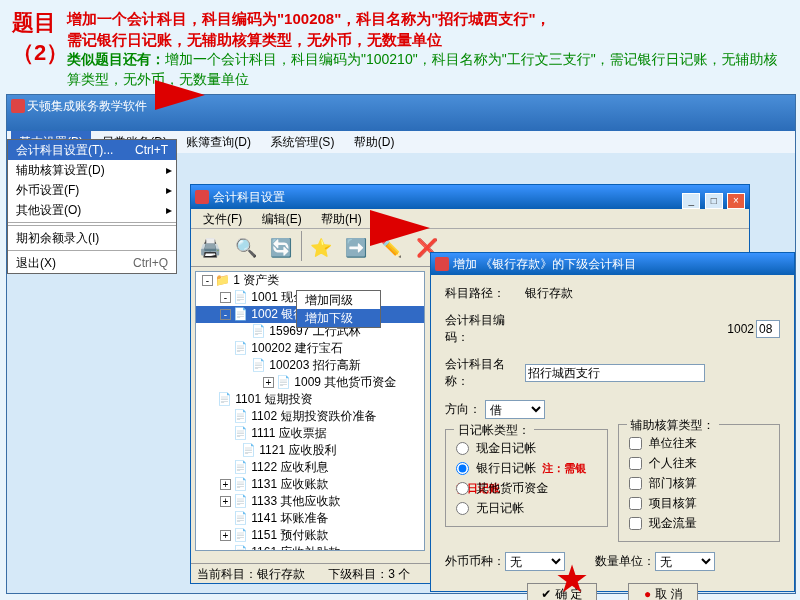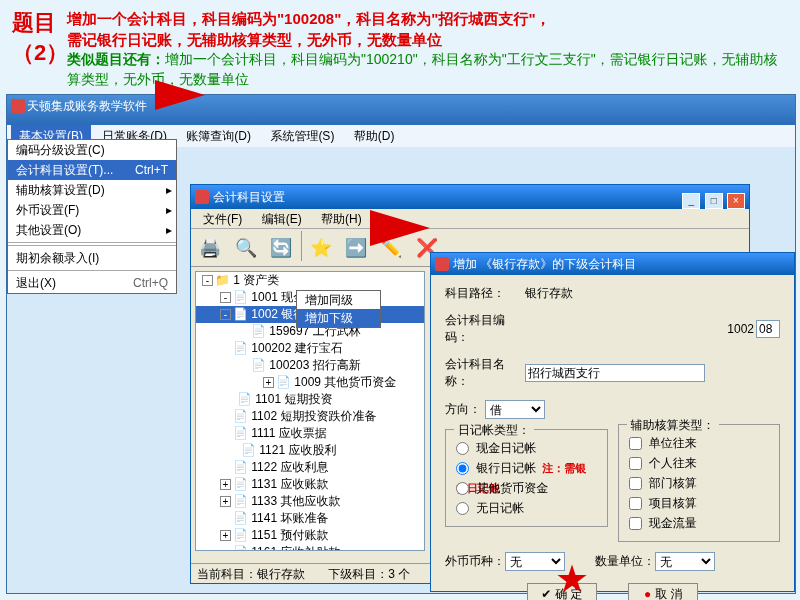--- a/index.html
+++ b/index.html
@@ -3,21 +3,21 @@
 <meta charset="utf-8">
 <style>
 *{box-sizing:border-box;margin:0;padding:0;font-family:"Microsoft YaHei",SimSun,sans-serif}
 body{width:800px;height:600px;background:#e8f4fc;position:relative;overflow:hidden;font-size:12px}
 .header-text{padding:8px 12px}
 .q-label{color:#d00;font-size:22px;font-weight:bold;display:inline-block;vertical-align:top;width:55px}
 .q-body{display:inline-block;width:720px;vertical-align:top}
 .red{color:#d00;font-size:15px;font-weight:bold;line-height:1.4}
 .green{color:#008800;font-size:14px;line-height:1.4}
 .main-win{position:absolute;left:6px;top:94px;width:790px;height:500px;background:#d6e9f8;border:1px solid #3a6ea5}
-.title-bar{background:linear-gradient(#4a8ed8,#2b6cb8);color:#fff;height:30px;line-height:22px;padding-left:20px;font-size:12px;position:relative}
+.title-bar{background:linear-gradient(#4a8ed8,#2b6cb8);color:#fff;height:36px;line-height:22px;padding-left:20px;font-size:12px;position:relative}
 .title-bar::before{content:"";position:absolute;left:4px;top:4px;width:14px;height:14px;background:#d44;border-radius:2px}
 .menu-bar{background:#eef5fc;height:22px;line-height:22px;padding-left:4px;font-size:12px}
 .menu-bar span{padding:0 8px;display:inline-block}
 .menu-bar .sel{background:#316ac5;color:#fff}
 .dropdown{position:absolute;left:0;top:44px;width:170px;background:#fff;border:1px solid #666;font-size:12px;z-index:5}
 .dropdown .mi{height:20px;line-height:20px;padding:0 8px;border-bottom:0;position:relative}
 .dropdown .mi.sel{background:#316ac5;color:#fff}
 .dropdown .mi .arrow{position:absolute;right:4px}
 .dropdown .mi .key{position:absolute;right:8px;color:#666}
 .dropdown .mi.sel .key{color:#fff}
@@ -81,21 +81,20 @@
 <div class="main-win">
   <div class="title-bar"><span>天顿集成账务教学软件</span></div>
   <div class="menu-bar">
     <span class="sel">基本设置(B)</span>
     <span>日常账务(D)</span>
     <span>账簿查询(D)</span>
     <span>系统管理(S)</span>
     <span>帮助(D)</span>
   </div>
   <div class="dropdown" id="dd">
-      <div class="mi">编码分级设置(C)</div>
       <div class="mi sel">会计科目设置(T)...<span class="key">Ctrl+T</span></div>
       <div class="mi">辅助核算设置(D)<span class="arrow">▸</span></div>
       <div class="mi">外币设置(F)<span class="arrow">▸</span></div>
       <div class="mi">其他设置(O)<span class="arrow">▸</span></div>
       <hr>
       <hr>
       <div class="mi">期初余额录入(I)</div>
       <hr>
       <div class="mi">退出(X)<span class="key">Ctrl+Q</span></div>
     </div>
@@ -128,21 +127,21 @@
     <span class="tool-icon">❌</span>
   </div>
   <div class="tree-panel" id="tree">
     <div class="tree-row" style="padding-left: 6px;"><span class="exp">-</span><span>📁</span> <span>1 资产类</span></div>
       <div class="tree-row" style="padding-left: 24px;"><span class="exp">-</span><span>📄</span> <span>1001 现金</span></div>
       <div class="tree-row sel" style="padding-left: 24px;"><span class="exp">-</span><span>📄</span> <span>1002 银行存款</span></div>
       <div class="tree-row" style="padding-left: 42px;"><span style="display:inline-block;width:13px"></span><span>📄</span> <span>159697 工行武林</span></div>
       <div class="tree-row" style=" margin-left: 20px;"><span style="display:inline-block;width:13px"></span><span>📄</span> <span>100202 建行宝石</span></div>
       <div class="tree-row" style="padding-left: 42px;"><span style="display:inline-block;width:13px"></span><span>📄</span> <span>100203 招行高新</span></div>
       <div class="tree-row" style="padding-left: 24px; margin-left: 43px;"><span class="exp">+</span><span>📄</span> <span>1009 其他货币资金</span></div>
-      <div class="tree-row" style="padding-left: 28px;"><span style="display:inline-block;width:13px"></span><span>📄</span> <span>1101 短期投资</span></div>
+      <div class="tree-row" style="padding-left: 8px;"><span style="display:inline-block;width:13px"></span><span>📄</span> <span>1101 短期投资</span></div>
       <div class="tree-row" style="padding-left: 24px;"><span style="display:inline-block;width:13px"></span><span>📄</span> <span>1102 短期投资跌价准备</span></div>
       <div class="tree-row" style="padding-left: 24px;"><span style="display:inline-block;width:13px"></span><span>📄</span> <span>1111 应收票据</span></div>
       <div class="tree-row" style="padding-left: 32px;"><span style="display:inline-block;width:13px"></span><span>📄</span> <span>1121 应收股利</span></div>
       <div class="tree-row" style="padding-left: 24px;"><span style="display:inline-block;width:13px"></span><span>📄</span> <span>1122 应收利息</span></div>
       <div class="tree-row" style="padding-left: 24px;"><span class="exp">+</span><span>📄</span> <span>1131 应收账款</span></div>
       <div class="tree-row" style="padding-left: 24px;"><span class="exp">+</span><span>📄</span> <span>1133 其他应收款</span></div>
       <div class="tree-row" style="padding-left: 24px;"><span style="display:inline-block;width:13px"></span><span>📄</span> <span>1141 坏账准备</span></div>
       <div class="tree-row" style="padding-left: 24px;"><span class="exp">+</span><span>📄</span> <span>1151 预付账款</span></div>
       <div class="tree-row" style="padding-left: 24px;"><span style="display:inline-block;width:13px"></span><span>📄</span> <span>1161 应收补贴款</span></div>
       <div class="ctx-menu">

